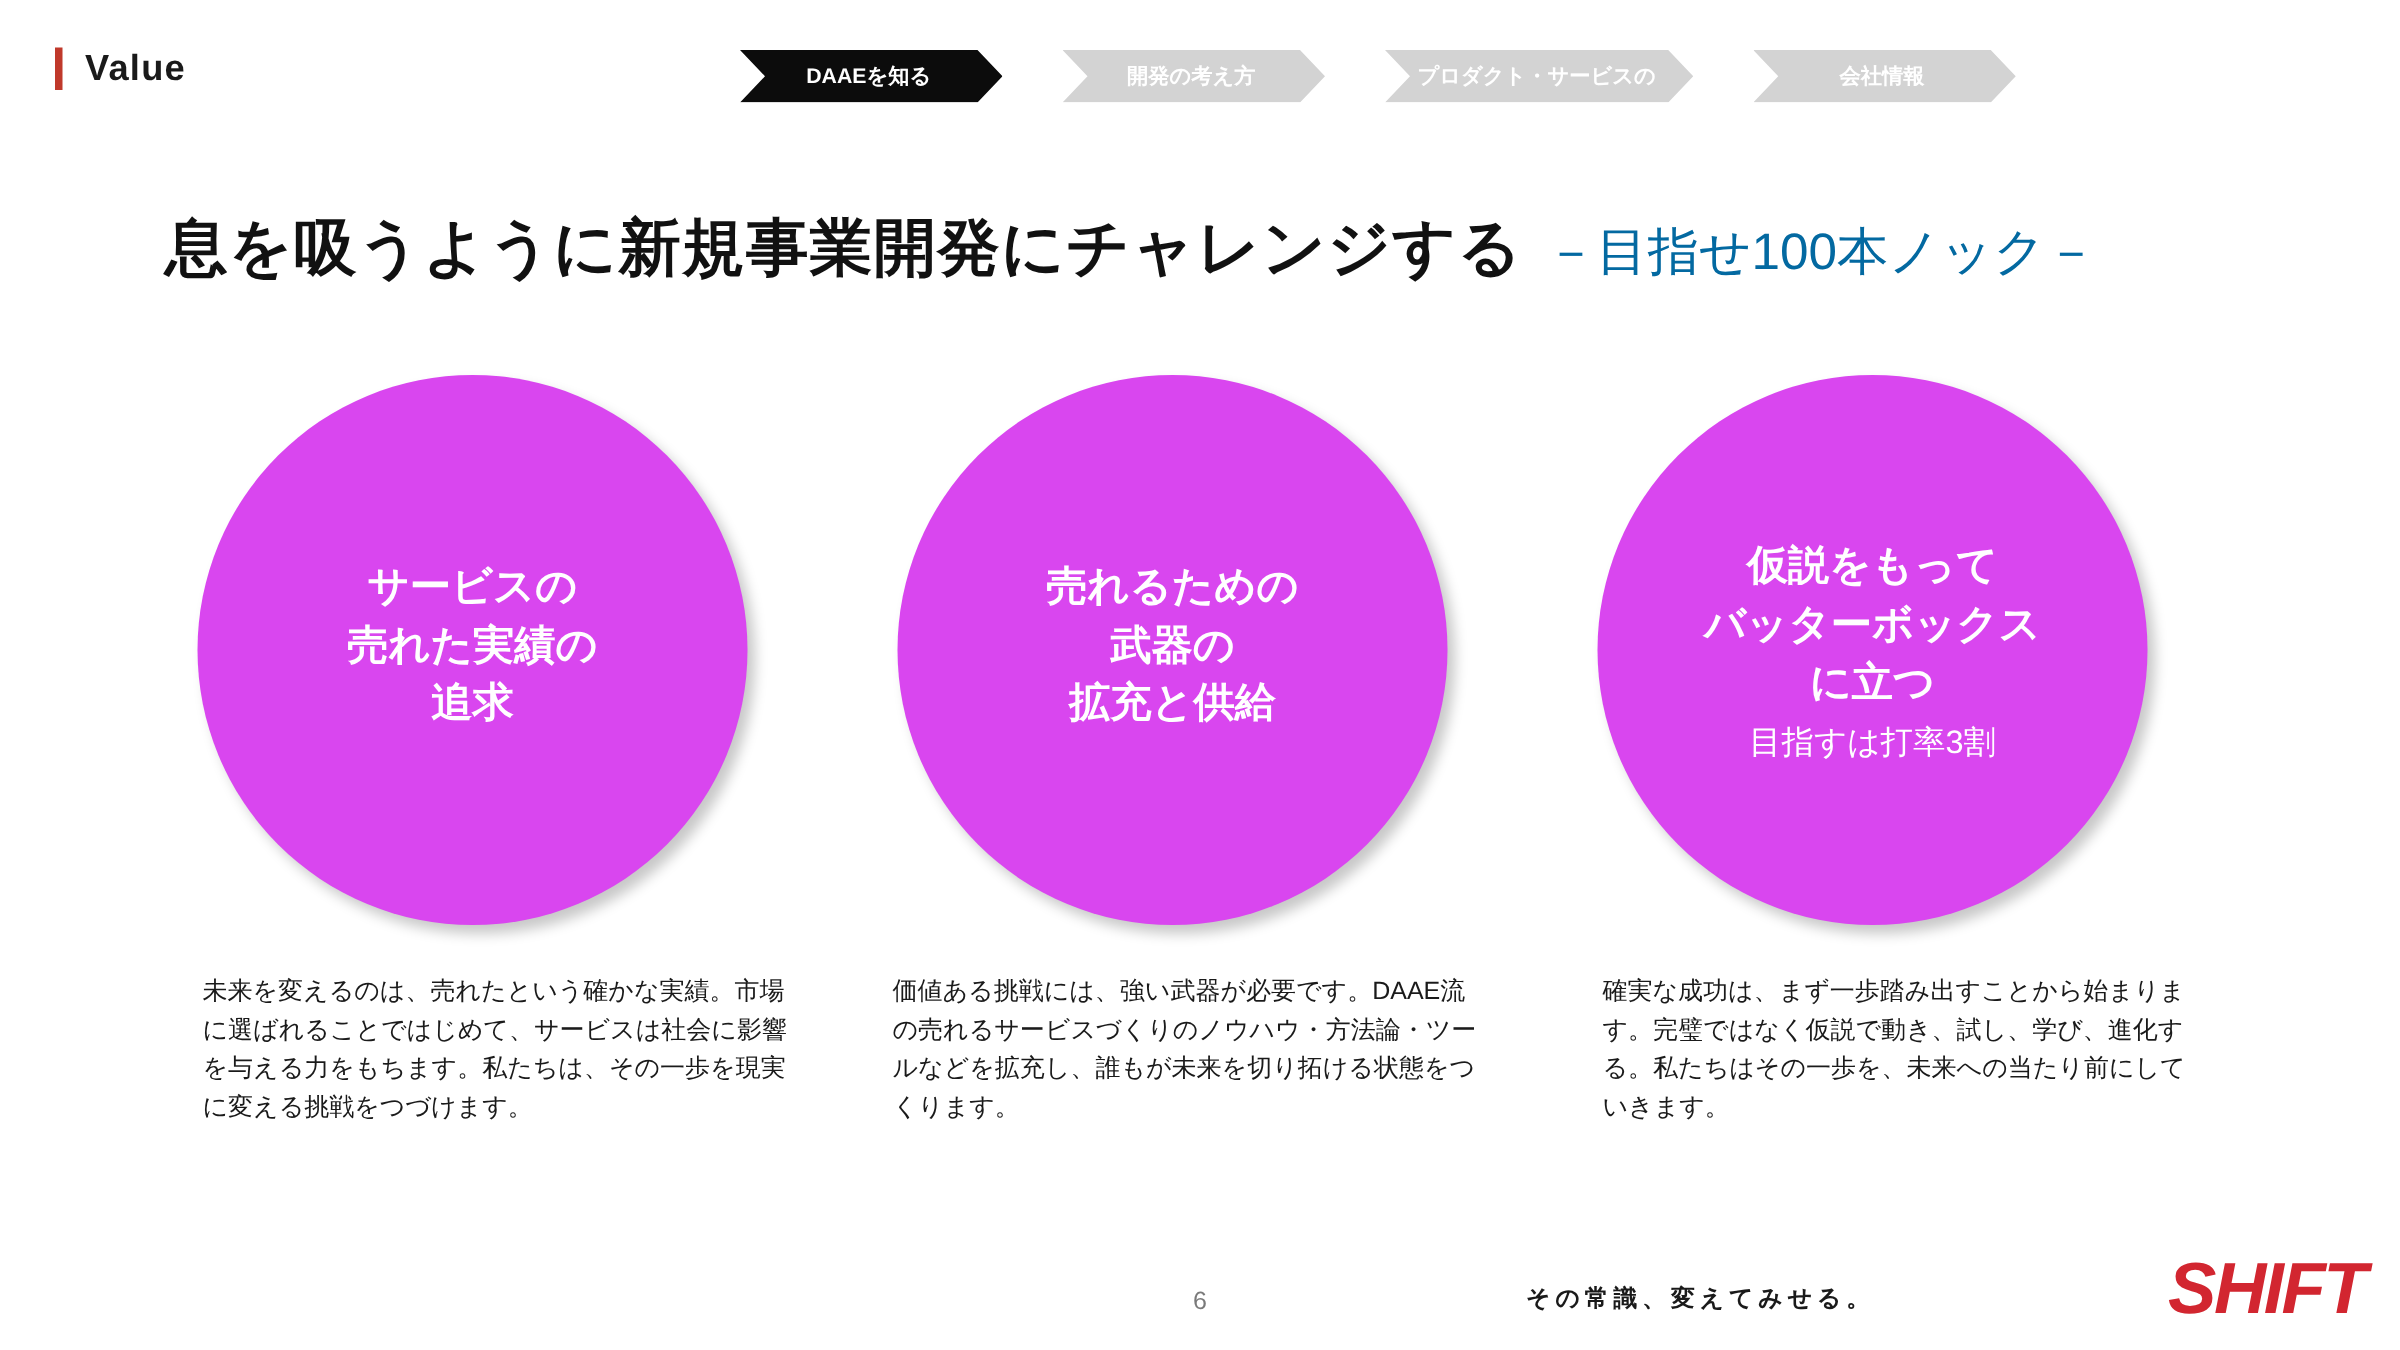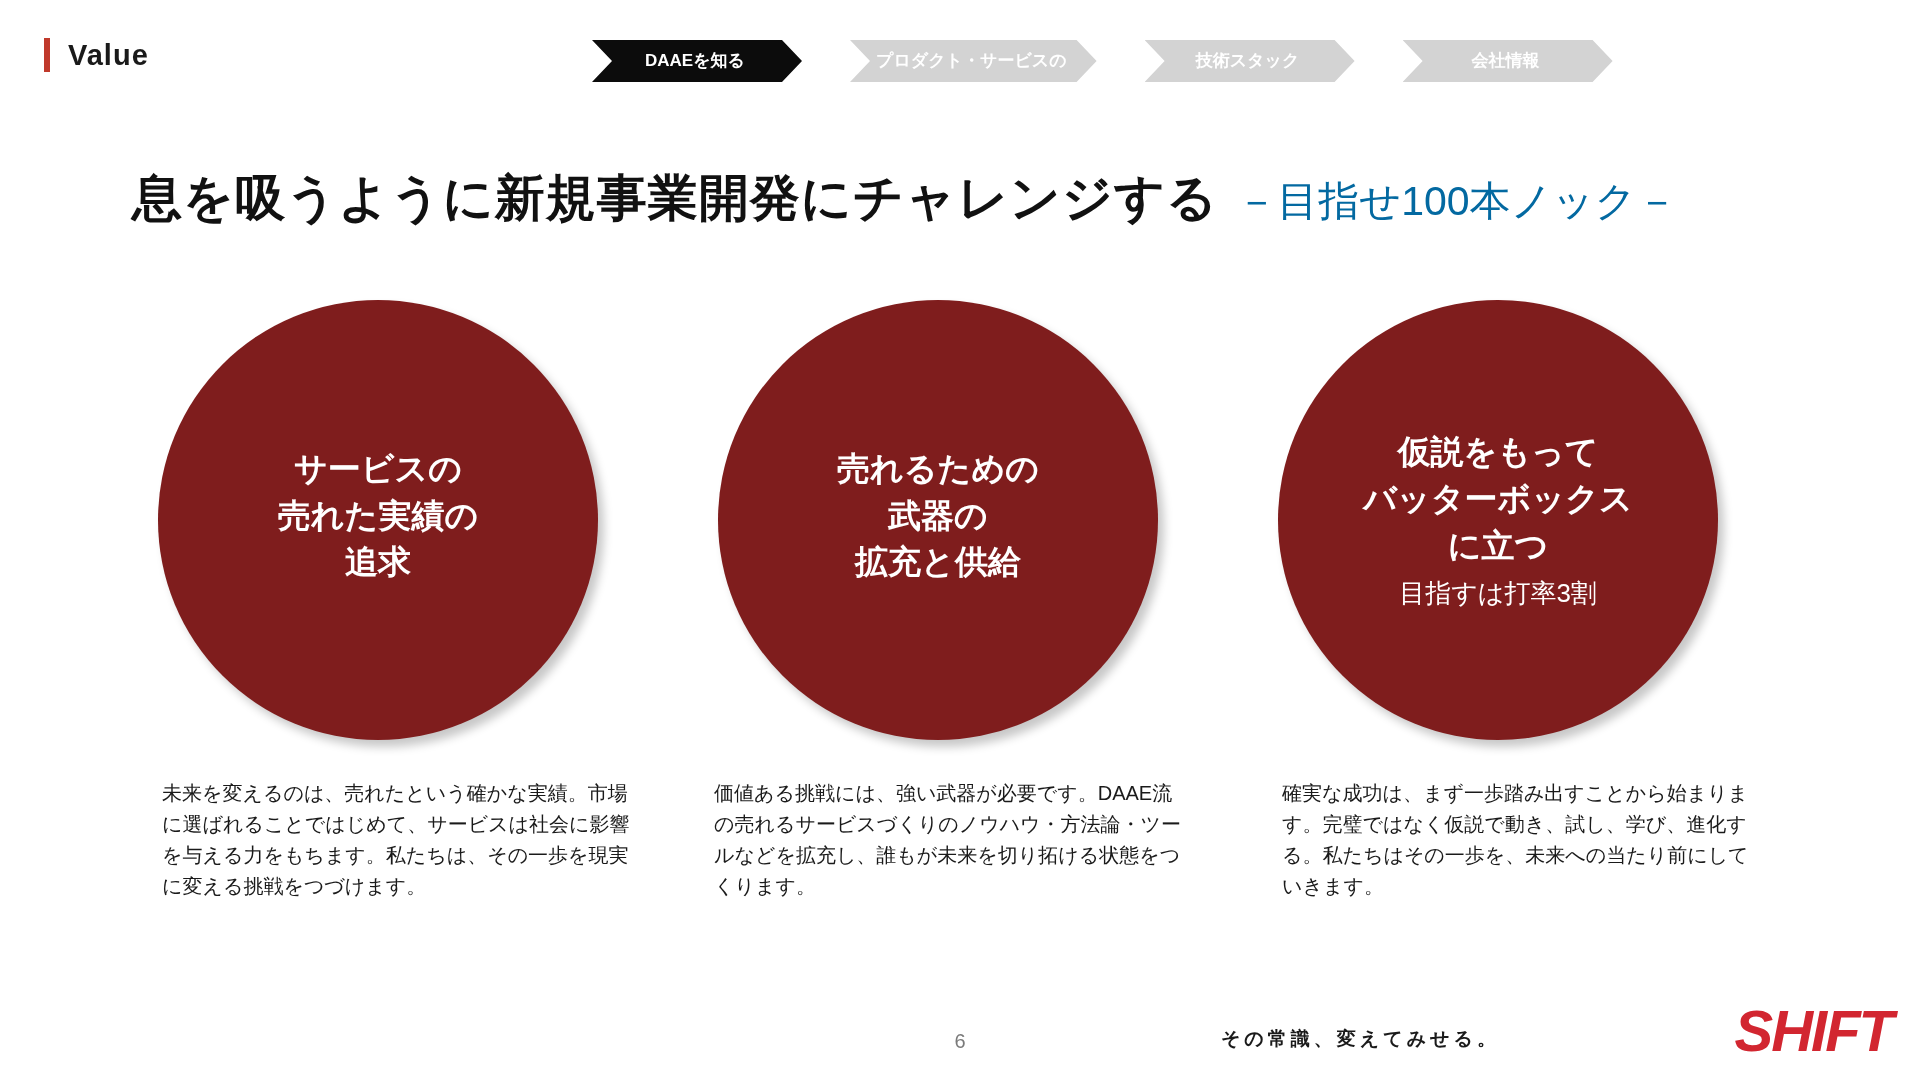--- a/index.html
+++ b/index.html
@@ -107,21 +107,21 @@
     width: 520px;
   }
   .col-0 { left: 148px; }
   .col-1 { left: 708px; }
   .col-2 { left: 1268px; }
 
   .circle {
     width: 440px;
     height: 440px;
     border-radius: 50%;
-    background: #7f1d1d;
+    background: #d946ef;
     box-shadow: 6px 7px 10px rgba(0,0,0,0.22);
     display: flex;
     flex-direction: column;
     align-items: center;
     justify-content: center;
     color: #ffffff;
     text-align: center;
     box-sizing: border-box;
     margin-left: 10px;
   }
@@ -186,22 +186,22 @@
 </style>
 </head>
 <body>
 
 <div class="header">
   <div class="section-mark"></div>
   <div class="section-title">Value</div>
 
   <div class="chevron-nav">
     <div class="chev active">DAAEを知る</div>
+    <div class="chev">開発の考え方</div>
     <div class="chev">プロダクト・サービスの</div>
-    <div class="chev">技術スタック</div>
     <div class="chev">会社情報</div>
   </div>
 </div>
 
 <div class="slide-title">
   <span>息を吸うように新規事業開発にチャレンジする</span><span class="slide-subtitle">－目指せ100本ノック－</span>
 </div>
 
 <div class="columns">
 

